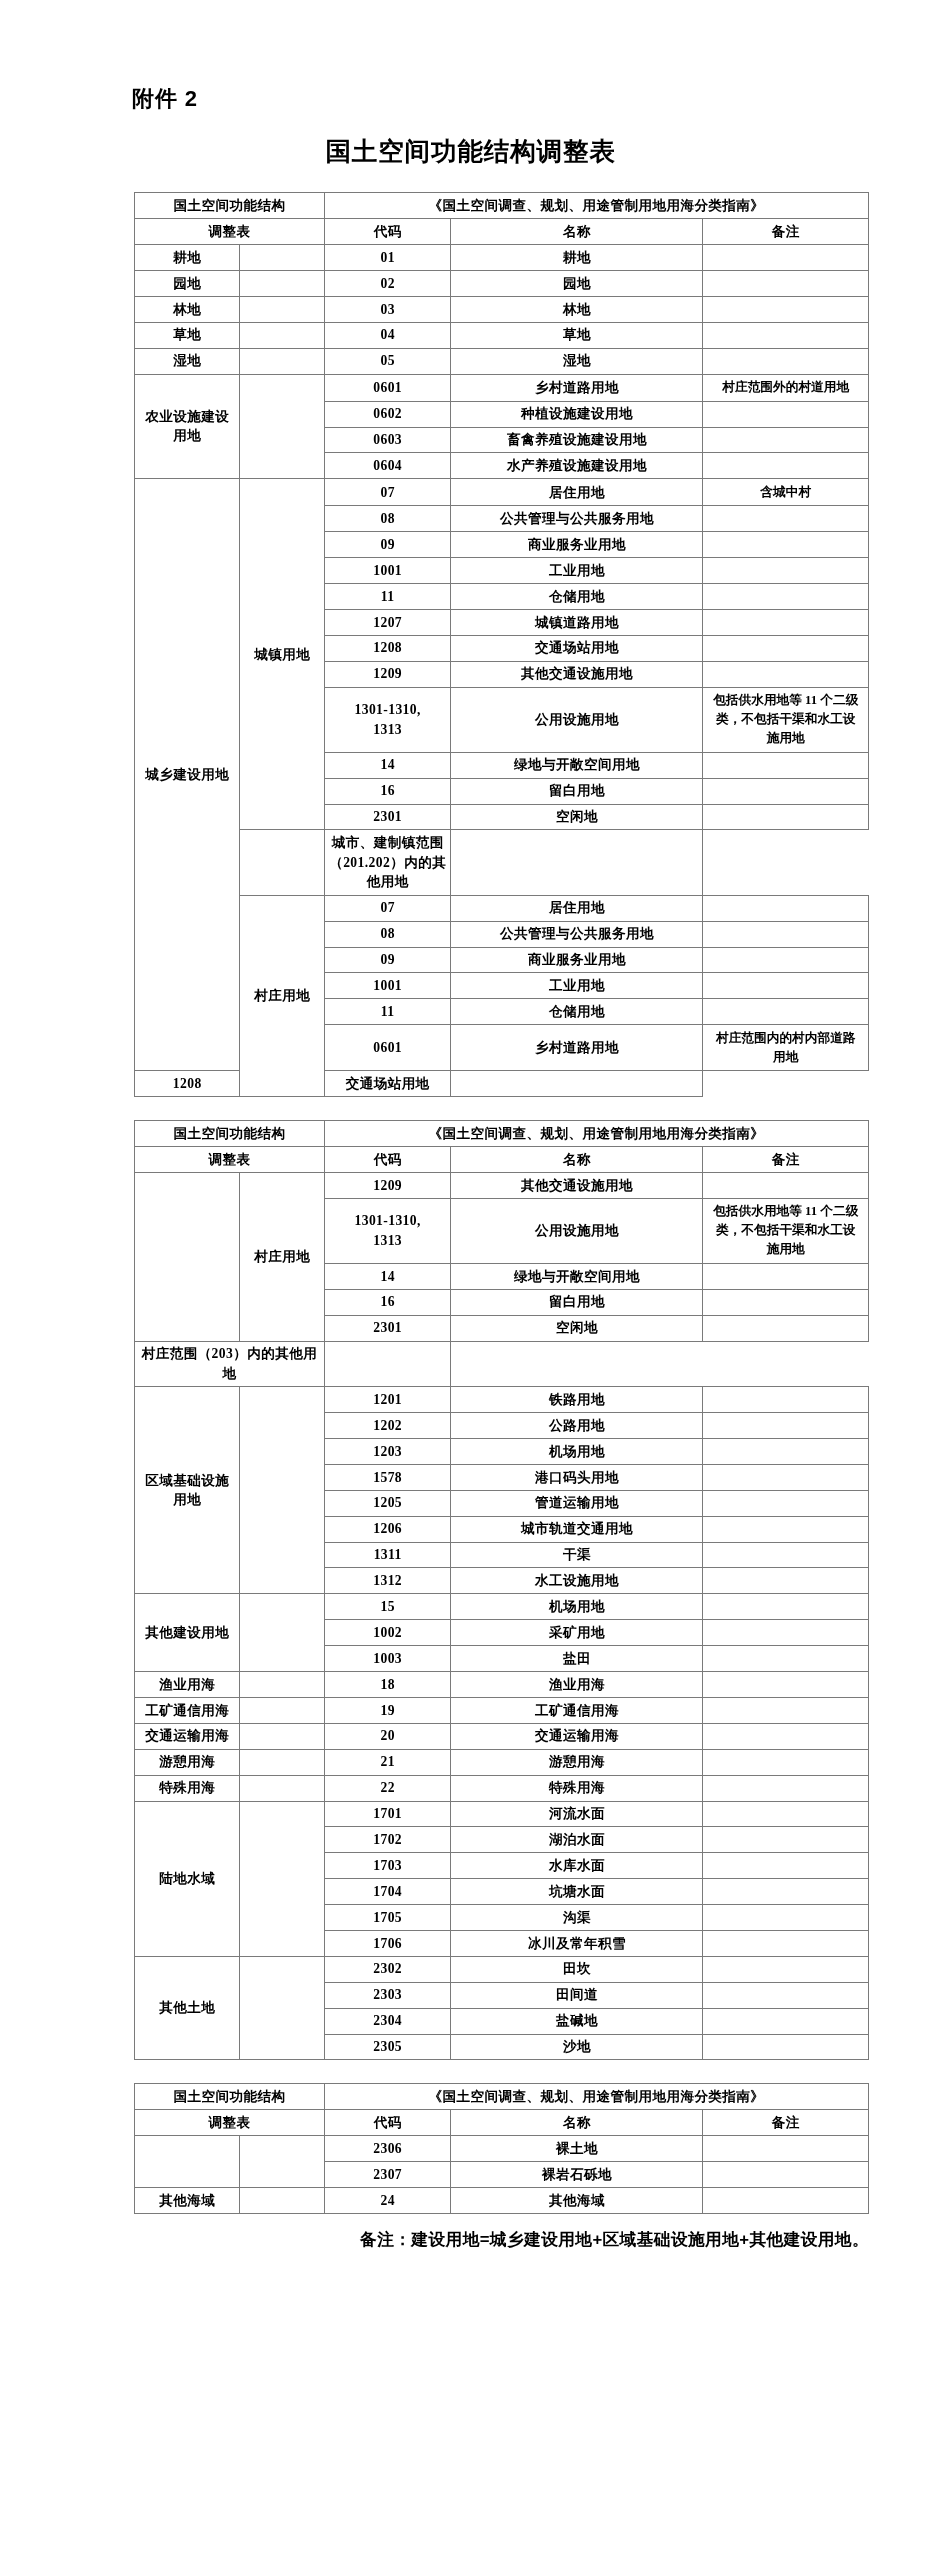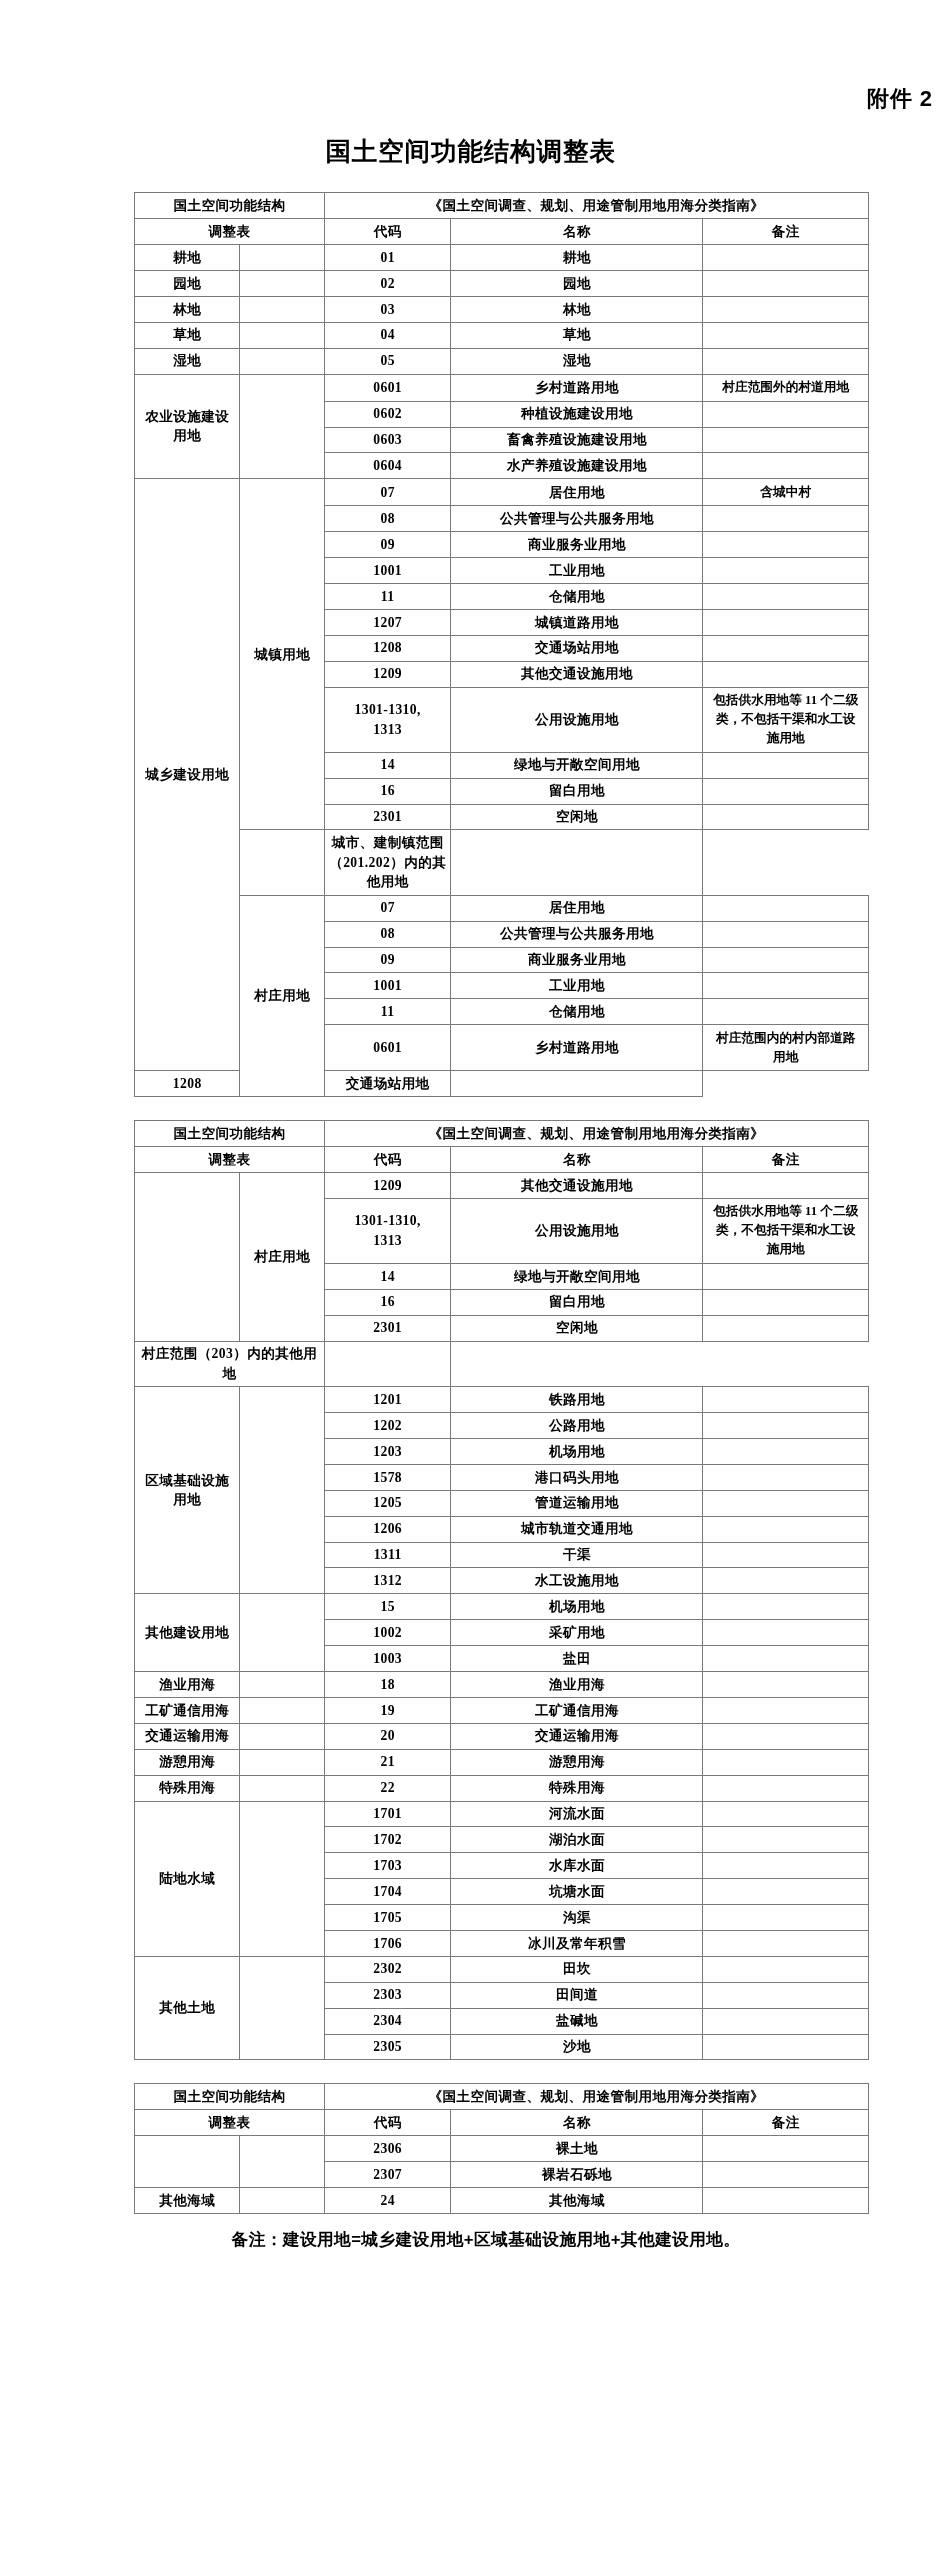--- a/index.html
+++ b/index.html
@@ -20,23 +20,22 @@
     padding: 0 0 35px 0;
     position: relative;
   }
 
   
   .attach-label {
     font-family: "Liberation Sans", "DejaVu Sans", sans-serif;
     font-weight: bold;
     font-size: 22px;
     letter-spacing: 0.9px;
-    padding: 86px 17px 0 132px;
+    padding: 86px 4px 0 132px;
     line-height: 1.2;
-    text-align: right;
   }
   .doc-title {
     font-family: "Liberation Sans", "DejaVu Sans", sans-serif;
     font-weight: bold;
     font-size: 25.5px;
     text-align: center;
     letter-spacing: 0.9px;
     margin: 22px 0 23px 0;
     padding-right: 8.8px;
   }
@@ -88,21 +87,21 @@
   .hdr-span {
     font-size: 14px;
     letter-spacing: 0.4px;
   }
 
   
   .footer-note {
     font-family: "Liberation Sans", "DejaVu Sans", sans-serif;
     font-weight: bold;
     font-size: 16.7px;
-    text-align: center;
+    text-align: right;
     letter-spacing: 0.4px;
     padding: 14px 81px 0 103px;
   }
 </style>
 </head>
 <body>
 
 <div class="page">
 
   <div class="attach-label">附件 2</div>

